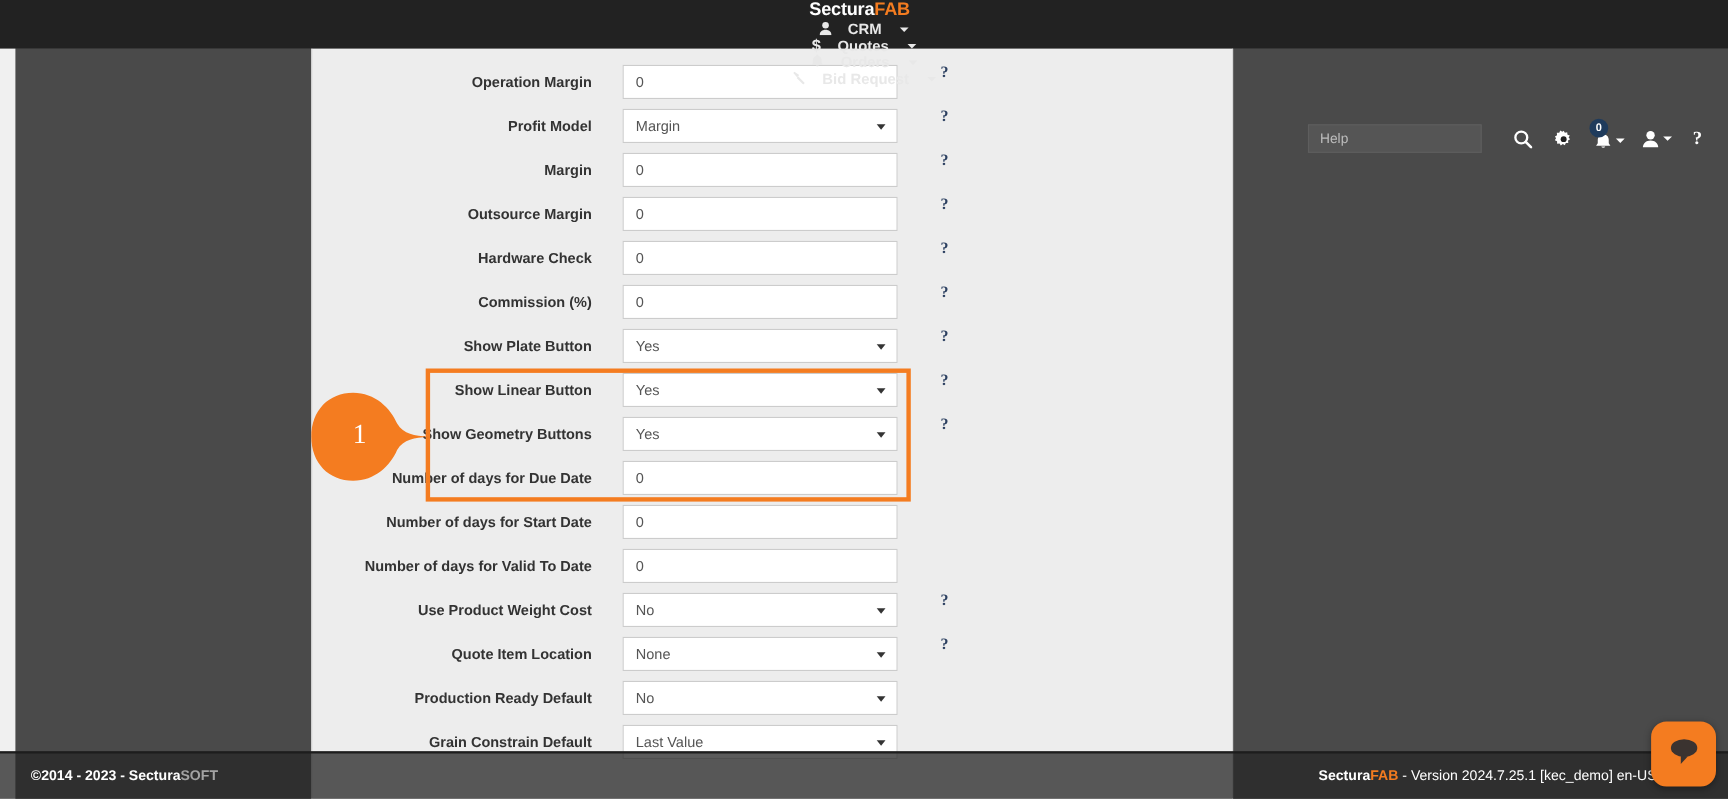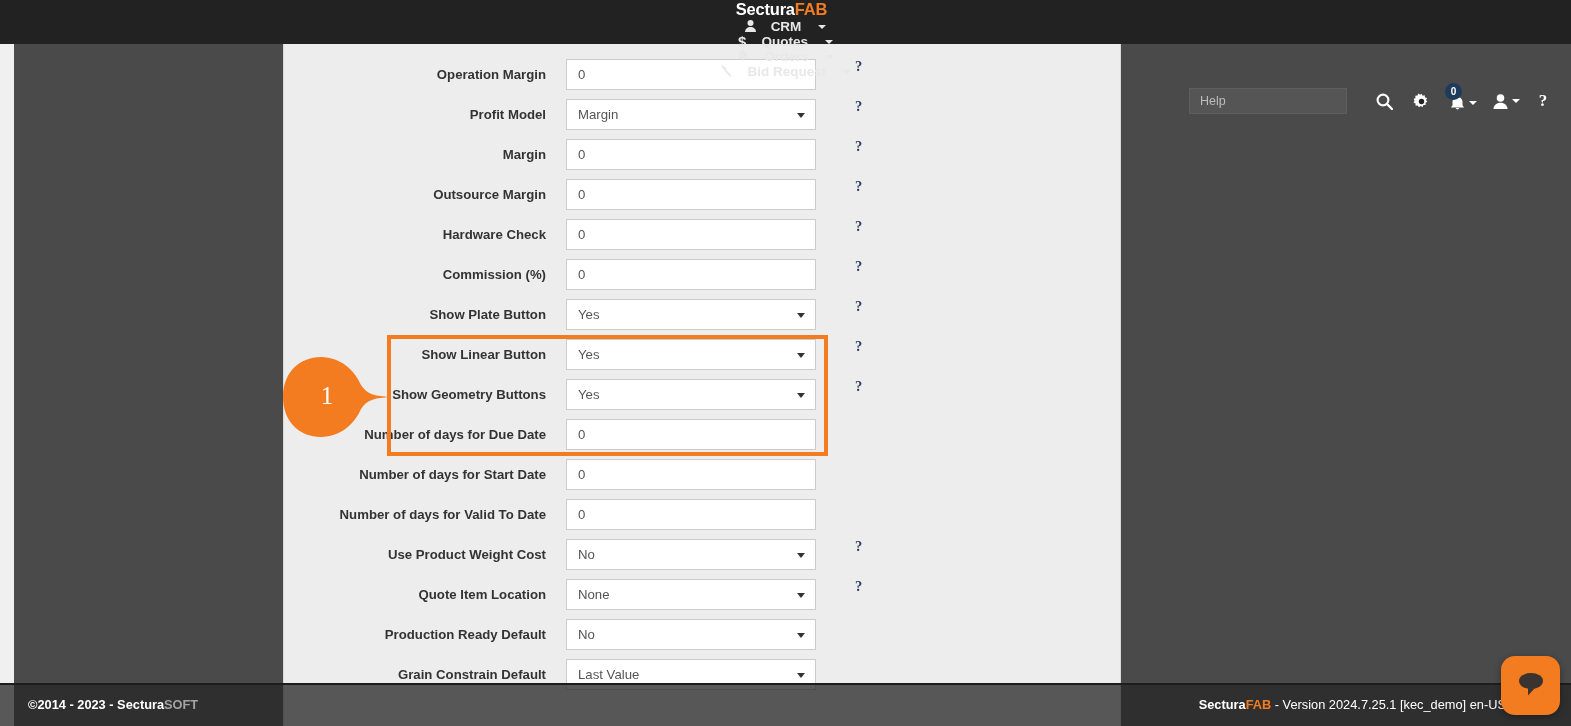--- a/index.html
+++ b/index.html
@@ -37,21 +37,21 @@
   .caret {
     width: 0; height: 0; margin-left: 2px;
     border-left: 4px solid transparent;
     border-right: 4px solid transparent;
     border-top: 4px solid #e8e8e8;
     display: inline-block;
   }
 
   #nav-right {
     margin-left: auto; display: flex; align-items: center;
-    height: 44px; padding-right: 12px;
+    height: 44px; padding-right: 12px; margin-top: 25px;
   }
   #help-search {
     width: 158px; height: 26px;
     background: #555555; border: 1px solid #5e5e5e;
     color: #cfcfcf; font-size: 12.5px;
     padding: 0 10px; margin-right: 20px;
     font-family: "Liberation Sans", sans-serif;
     outline: none;
   }
   #help-search::placeholder { color: #bdbdbd; }
@@ -97,21 +97,21 @@
   #form {
     position: relative;
     padding-top: 10px;
   }
   .form-row {
     display: flex; align-items: center;
     height: 40px; position: relative;
   }
   .form-label {
     width: 282px; text-align: right;
-    padding-right: 20px;
+    padding-right: 28px;
     font-size: 13.2px; font-weight: bold; color: #333333;
     white-space: nowrap;
   }
   .ctrl-wrap { width: 250px; position: relative; }
   .ctrl {
     width: 250px; height: 31px;
     background: #ffffff;
     border: 1px solid #cccccc;
     font-size: 13.2px; color: #555555;
     padding: 0 11px; line-height: 29px;

